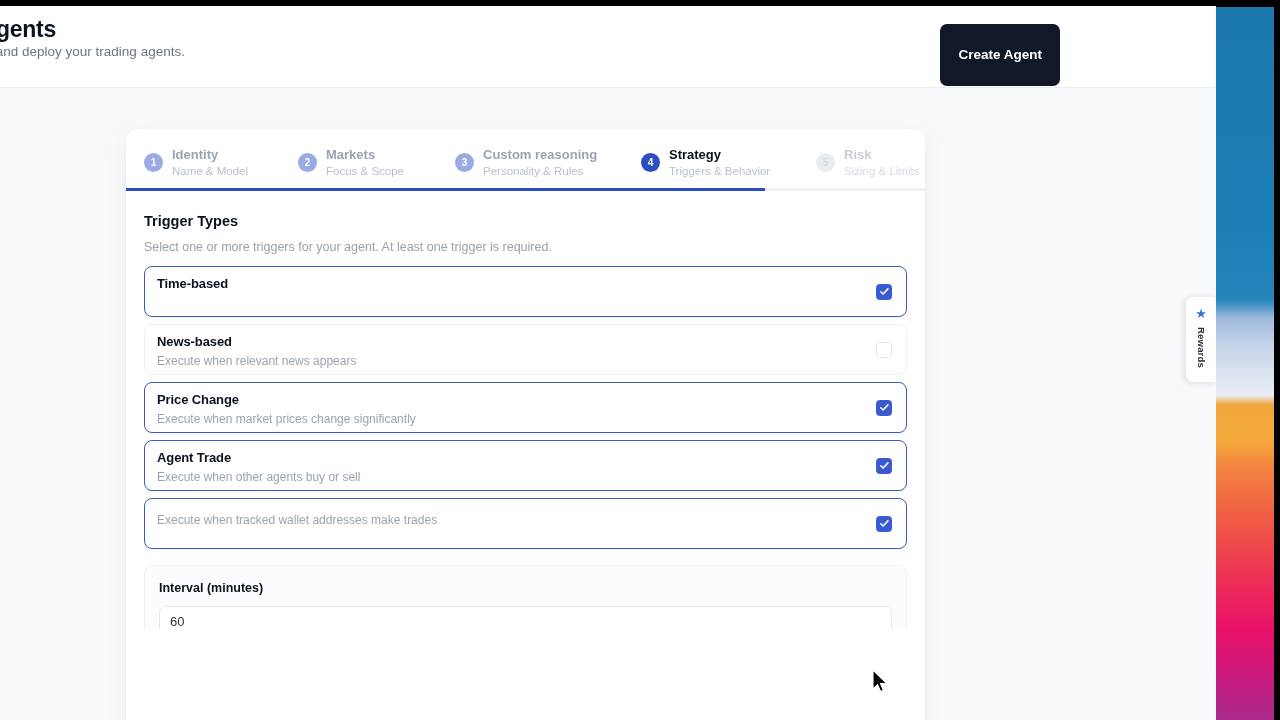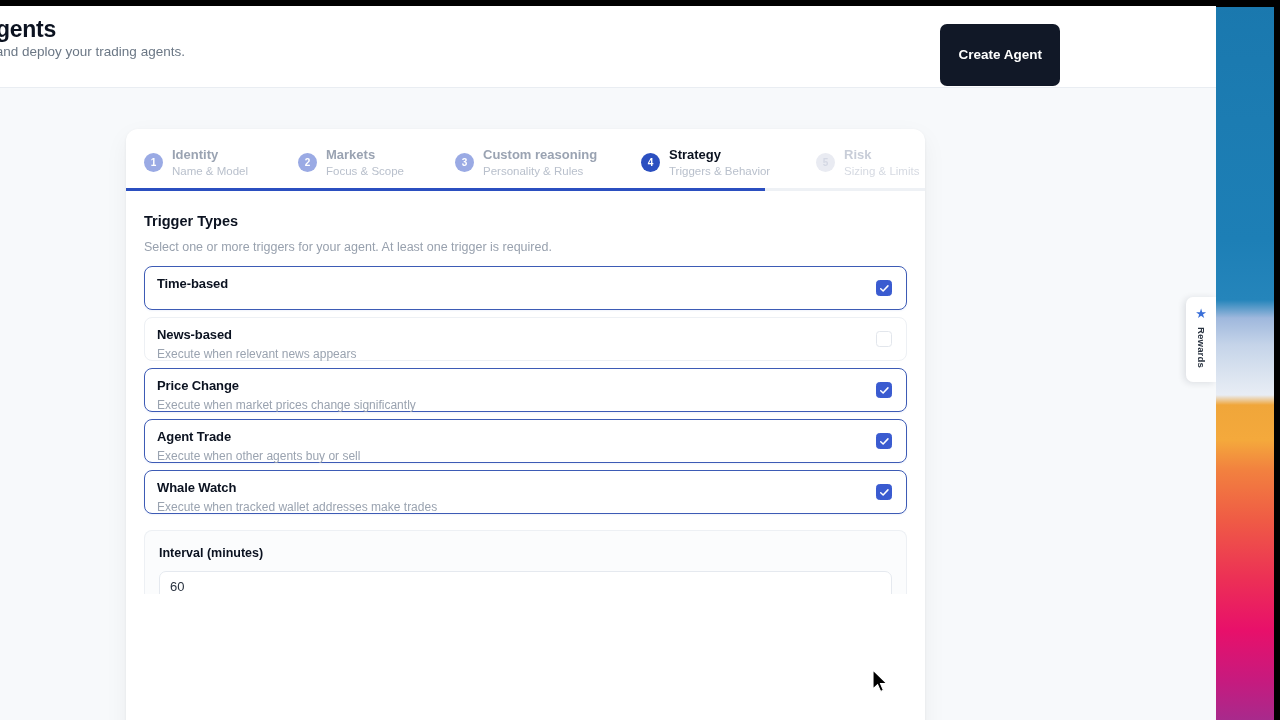--- a/index.html
+++ b/index.html
@@ -183,21 +183,21 @@
   #section-hint {
     font-size: 12.5px;
     color: #98a1ae;
     margin-bottom: 12px;
   }
 
   
   #trigger-list { display: flex; flex-direction: column; gap: 7px; }
   .trigger-card {
     position: relative;
-    height: 44px;
+    height: 51px;
     border-radius: 8px;
     background: #ffffff;
     border: 1.6px solid #edf0f4;
     padding: 9px 14px 0 12px;
     cursor: pointer;
   }
   .trigger-card.selected {
     border-color: #3d5bb5;
     box-shadow: 0 1px 2px rgba(43,79,192,0.07);
   }
@@ -388,21 +388,20 @@
           <div class="trigger-card selected">
             <div class="trigger-name">Agent Trade</div>
             <div class="trigger-desc">Execute when other agents buy or sell</div>
             <div class="trigger-checkbox checked">
               <svg viewBox="0 0 16 16" width="11" height="11">
                 <path d="M2.5,8.4 L6,11.6 L13,4.2" fill="none" stroke="#fff" stroke-width="2.2" stroke-linecap="round" stroke-linejoin="round"></path>
               </svg>
             </div>
           </div>
           <div class="trigger-card selected">
-            <div class="trigger-name">Whale Watch</div>
             <div class="trigger-desc">Execute when tracked wallet addresses make trades</div>
             <div class="trigger-checkbox checked">
               <svg viewBox="0 0 16 16" width="11" height="11">
                 <path d="M2.5,8.4 L6,11.6 L13,4.2" fill="none" stroke="#fff" stroke-width="2.2" stroke-linecap="round" stroke-linejoin="round"></path>
               </svg>
             </div>
           </div>
         </div>
 
       <div id="interval-block">

